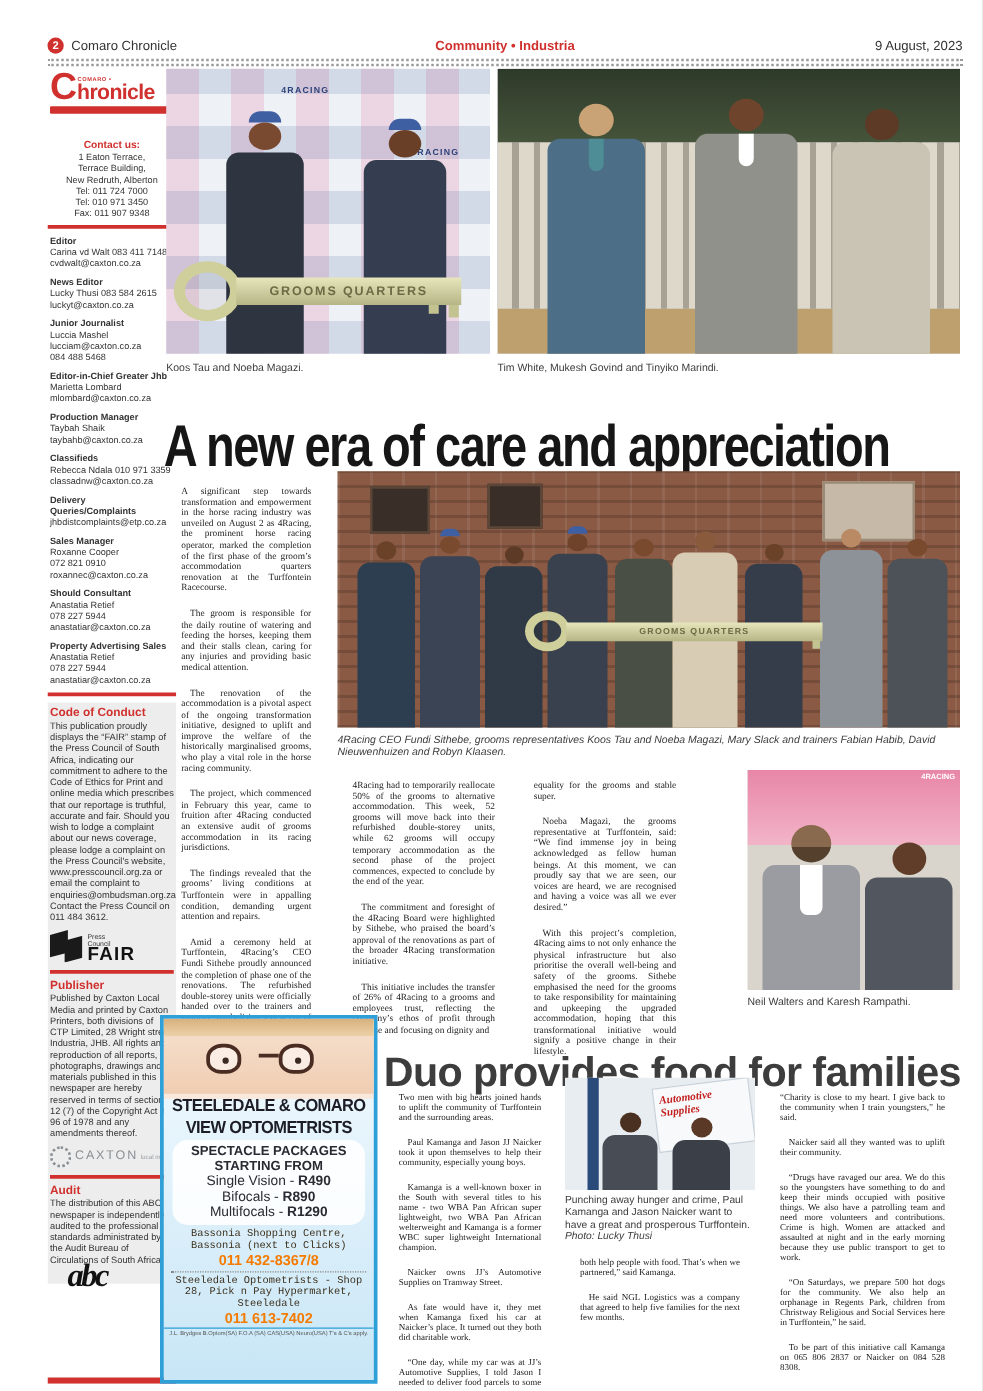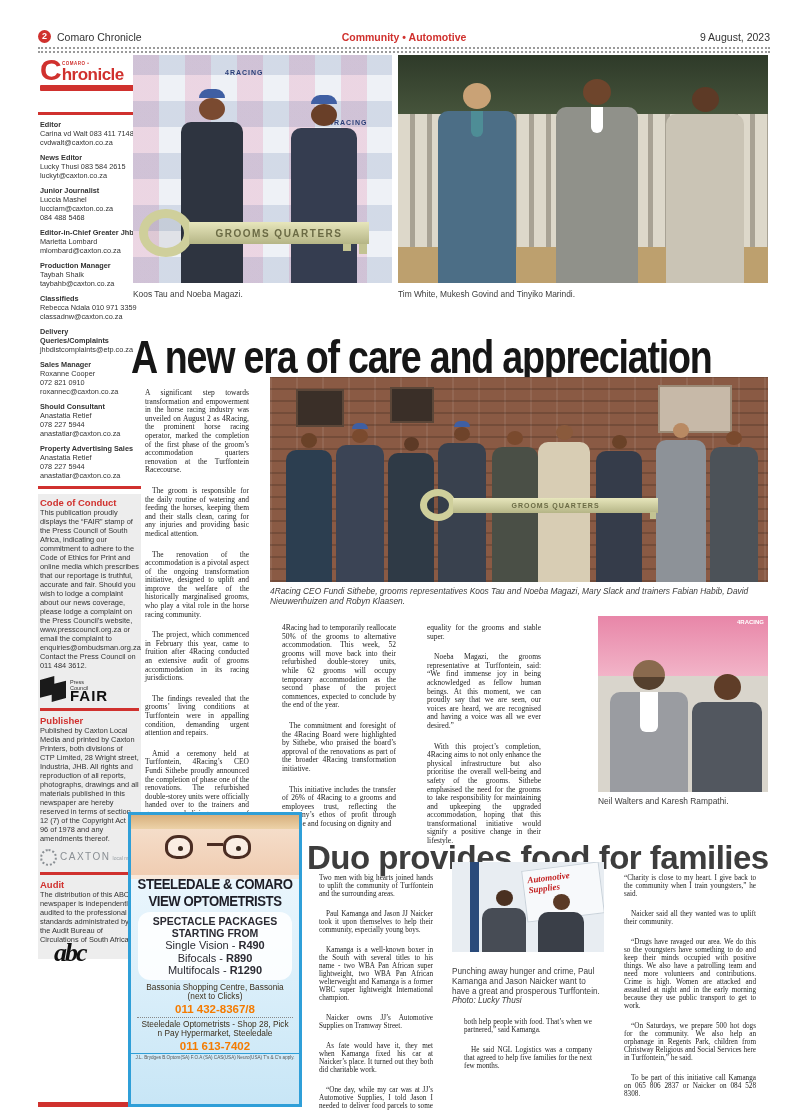--- a/index.html
+++ b/index.html
@@ -95,64 +95,75 @@
   .body-col p{margin:12px;text-indent:7px;}
   .body-col p:first-child{text-indent:0;}
   .col1{left:133px;top:377px;width:128px;height:478px;}
   .col2{left:270px;top:612px;width:138px;height:243px;}
   .col3{left:415px;top:612px;width:138px;height:243px;}
   .bcol{font-size:7.2px;line-height:8px;}
   .bcol1{left:307px;top:862px;width:138px;height:248px;}
   .bcol2{left:452px;top:862px;width:152px;height:248px;}
   .bcol3{left:612px;top:862px;width:156px;height:248px;}
   .bphoto-caption{font-family:"Liberation Sans",sans-serif;font-size:8.2px;line-height:9.8px;
-        color:#3c3c3c;margin:15px 0 6px 0;text-align:left;}
+        color:#3c3c3c;margin:3px 0 6px 0;text-align:left;}
   .photo-credit{font-style:italic;}
   
   .ad{position:absolute;left:128px;top:812px;width:174px;height:295px;box-sizing:border-box;
         border:3px solid #2f9fd8;background:linear-gradient(180deg,#f8e9dc 0 64px,#eaf6fd 64px,#c8e6f6 100%);
         text-align:center;overflow:hidden;}
   .ad-face{position:relative;height:60px;background:linear-gradient(#f6e2d0,#f0cdb2);}
   .ad-hair{position:absolute;left:0;right:0;top:0;height:14px;background:linear-gradient(#d8b07e,#ecd2a8);}
   .lens{position:absolute;top:20px;width:28px;height:24px;border:3px solid #4a2c22;border-radius:46% 46% 42% 42%;
         background:rgba(255,255,255,.55);box-sizing:border-box;}
   .lens .eye{position:absolute;left:10px;top:8px;width:5px;height:5px;border-radius:50%;background:#3a2a20;}
   .bridge{position:absolute;top:28px;left:76px;width:16px;height:3px;background:#4a2c22;}
   .ad-title{font-weight:800;font-size:14px;line-height:15px;color:#1d1d26;letter-spacing:-.5px;
         transform:scaleX(.94);margin-top:2px;}
   .ad-panel{margin:3px 7px;background:rgba(255,255,255,.88);border-radius:12px;padding:3px 2px;}
   .ad-sub{font-weight:800;font-size:10.5px;line-height:12px;color:#2b2b33;}
   .ad-item{font-size:11px;line-height:12.5px;color:#2b2b33;}
   .ad-item b{font-weight:800;}
-  .ad-loc{font-size:8.3px;line-height:9.5px;color:#3c2f1c;margin:1px 8px;}
+  .ad-loc{font-size:8.3px;line-height:9.5px;color:#3c2f1c;margin:1px 8px;font-family:Liberation Mono, monospace;}
   .ad-phone{font-weight:800;font-size:11.5px;color:#f57b00;margin:1px 0;}
   .ad-dots{border-top:1.5px dotted #888;margin:2px 6px;}
   .ad-fine{font-size:4.6px;color:#555;margin-top:1px;border-top:1px solid #2f9fd8;padding-top:1px;}
 </style>
 </head>
 <body>
 
 <div class="page">
 
   <div class="topbar">
     <div class="page-badge">2</div>
     <div class="pub-name">Comaro Chronicle</div>
-    <div class="section-name">Community • Automotive</div>
+    <div class="section-name">Community • Industria</div>
     <div class="issue-date">9 August, 2023</div>
   </div>
   <div class="rule-dotted" style="top:47px;"></div>
   <div class="rule-dotted" style="top:51px;"></div>
 
   <aside class="sidebar">
     <div class="logo-box">
       <div class="logo-row">
         <span class="logo-c">C</span><span class="logo-sup">COMARO •</span><span class="logo-rest">hronicle</span>
       </div>
       <div class="logo-bar"></div>
 
+    </div>
+    <div class="contact">
+      <div class="contact-heading">Contact us:</div>
+      <div>
+          <div>1 Eaton Terrace,</div>
+          <div>Terrace Building,</div>
+          <div>New Redruth, Alberton</div>
+          <div>Tel: 011 724 7000</div>
+          <div>Tel: 010 971 3450</div>
+          <div>Fax: 011 907 9348</div>
+        </div>
     </div>
     <div class="red-rule"></div>
     <div class="staff">
       <div class="staff-entry">
           <div class="staff-role">Editor</div>
           <div>
             <div>Carina vd Walt 083 411 7148</div>
             <div>cvdwalt@caxton.co.za</div>
           </div>
         </div>

